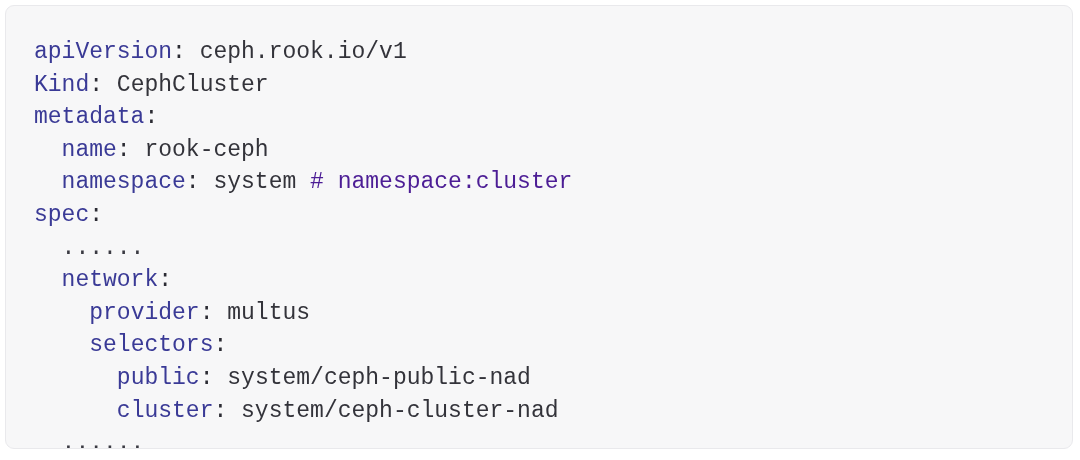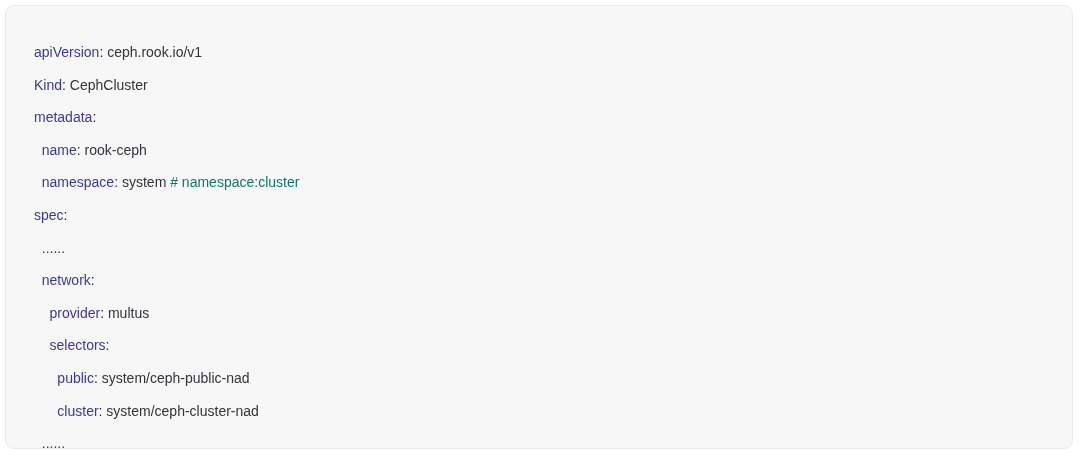--- a/index.html
+++ b/index.html
@@ -32,31 +32,31 @@
     position: absolute;
     left: 0;
     top: 0;
     padding: 17px 0 0 28px;
   }
 
   .code-line {
     height: 32.6px;
     line-height: 32.6px;
     white-space: pre;
-    font-family: Liberation Sans, sans-serif;
-    font-size: 14px;
+    font-family: Liberation Mono, monospace;
+    font-size: 23px;
     letter-spacing: 0px;
     color: #2e2e35;
   }
 
   
   .tok-key      { color: #3a3a96; }
   .tok-punct    { color: #2b2b33; }
   .tok-value    { color: #33333a; }
-  .tok-comment  { color: #0f766e; }
+  .tok-comment  { color: #4c1d95; }
   .tok-ellipsis { color: #3a3a42; }
   .tok-indent   { color: transparent; }
 </style>
 </head>
 <body>
 
 <div class="code-card">
   <pre class="code-body" id="code-body"><div class="code-line"><span class="tok-key">apiVersion</span><span class="tok-punct">:</span><span class="tok-value"> ceph.rook.io/v1</span></div><div class="code-line"><span class="tok-key">Kind</span><span class="tok-punct">:</span><span class="tok-value"> CephCluster</span></div><div class="code-line"><span class="tok-key">metadata</span><span class="tok-punct">:</span></div><div class="code-line"><span class="tok-indent">  </span><span class="tok-key">name</span><span class="tok-punct">:</span><span class="tok-value"> rook-ceph</span></div><div class="code-line"><span class="tok-indent">  </span><span class="tok-key">namespace</span><span class="tok-punct">:</span><span class="tok-value"> system </span><span class="tok-comment"># namespace:cluster</span></div><div class="code-line"><span class="tok-key">spec</span><span class="tok-punct">:</span></div><div class="code-line"><span class="tok-indent">  </span><span class="tok-ellipsis">......</span></div><div class="code-line"><span class="tok-indent">  </span><span class="tok-key">network</span><span class="tok-punct">:</span></div><div class="code-line"><span class="tok-indent">    </span><span class="tok-key">provider</span><span class="tok-punct">:</span><span class="tok-value"> multus</span></div><div class="code-line"><span class="tok-indent">    </span><span class="tok-key">selectors</span><span class="tok-punct">:</span></div><div class="code-line"><span class="tok-indent">      </span><span class="tok-key">public</span><span class="tok-punct">:</span><span class="tok-value"> system/ceph-public-nad</span></div><div class="code-line"><span class="tok-indent">      </span><span class="tok-key">cluster</span><span class="tok-punct">:</span><span class="tok-value"> system/ceph-cluster-nad</span></div><div class="code-line"><span class="tok-indent">  </span><span class="tok-ellipsis">......</span></div></pre>
 </div>
 

